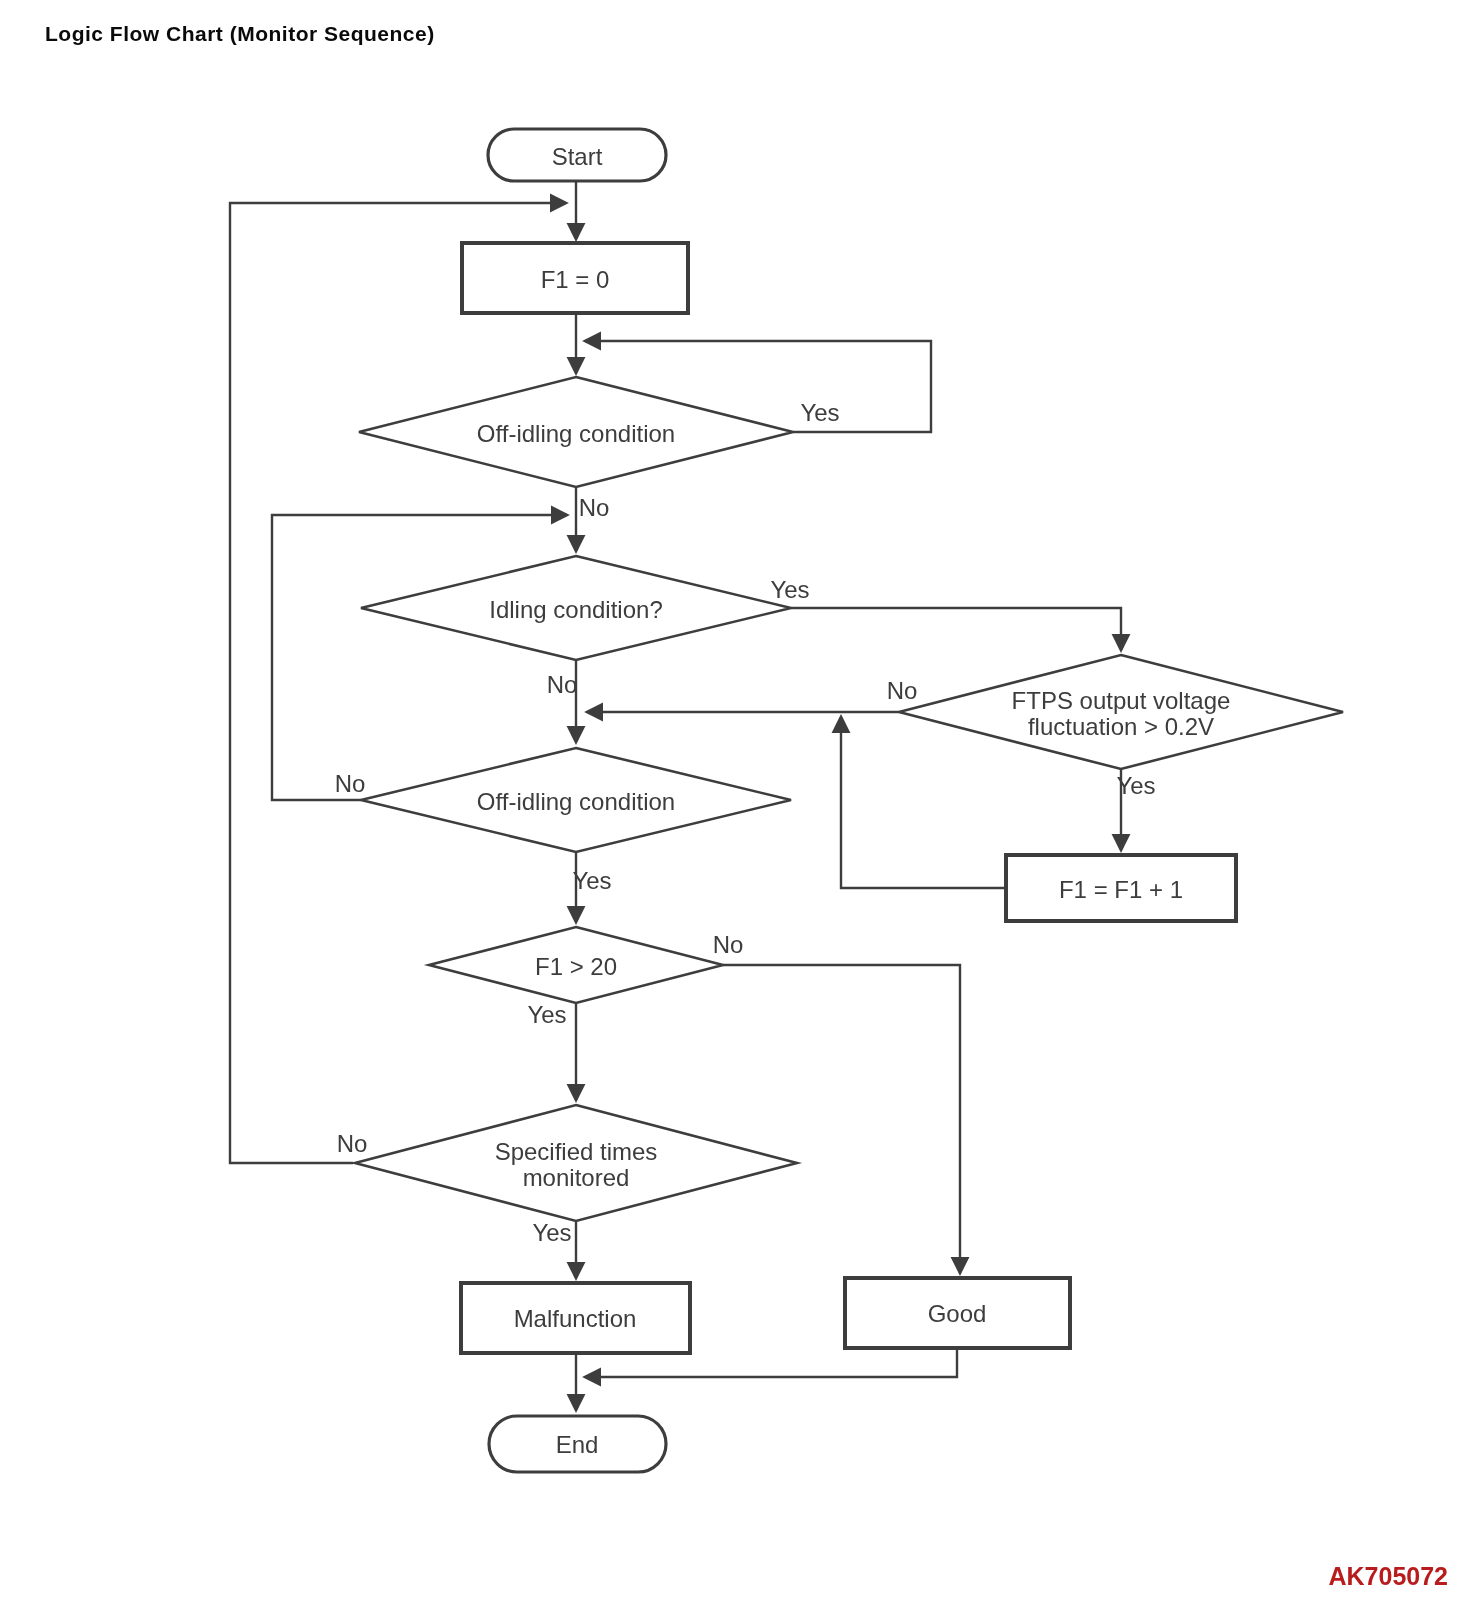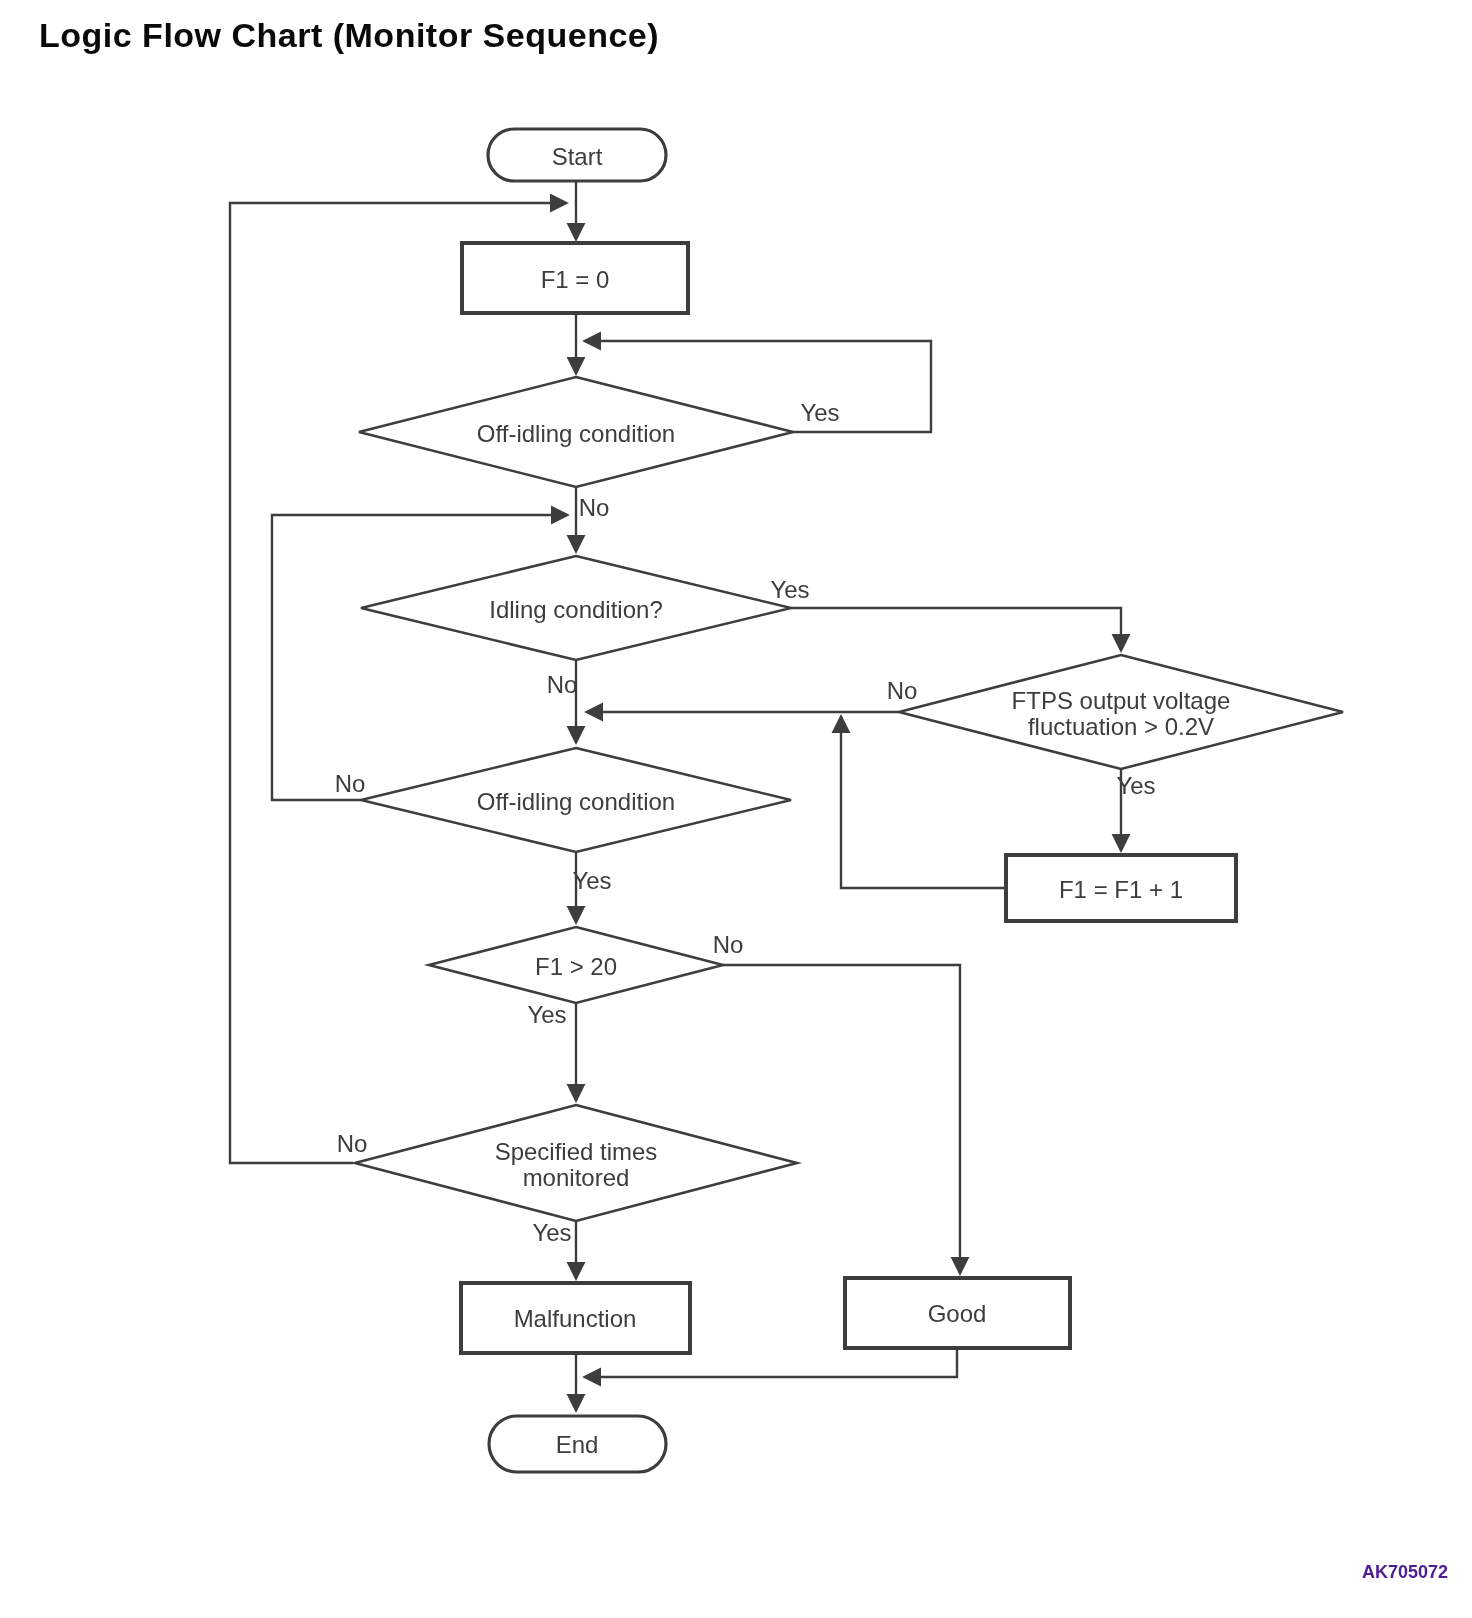--- a/index.html
+++ b/index.html
@@ -12,33 +12,33 @@
     width: 1472px;
     height: 1618px;
     background: #ffffff;
     font-family: "Liberation Sans", sans-serif;
     overflow: hidden;
   }
   #page-title {
     position: absolute;
     top: 10px;
     left: 33px;
-    margin: 6px;
-    font-size: 34px;
+    margin: 12px;
+    font-size: 21px;
     font-weight: bold;
     color: #0a0a0a;
     letter-spacing: 0.5px;
   }
   #figure-code {
     position: absolute;
     top: 1562px;
     right: 24px;
-    font-size: 18px;
+    font-size: 25px;
     font-weight: bold;
-    color: #4c1d95;
+    color: #b91c1c;
   }
   svg.flow {
     position: absolute;
     left: 0;
     top: 0;
     width: 1472px;
     height: 1618px;
   }
   svg.flow .shape {
     fill: #ffffff;

